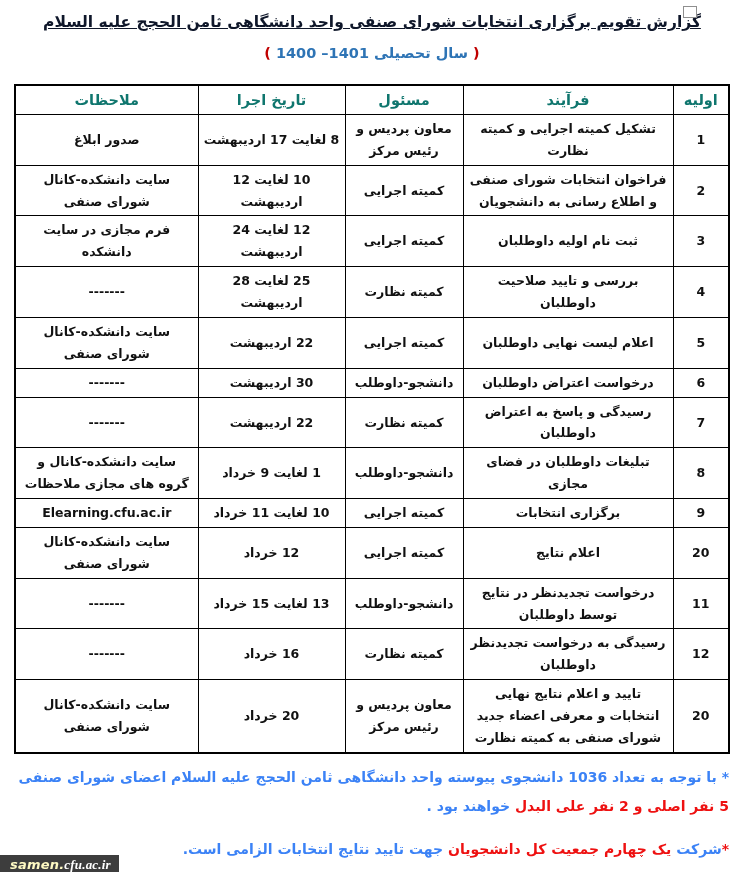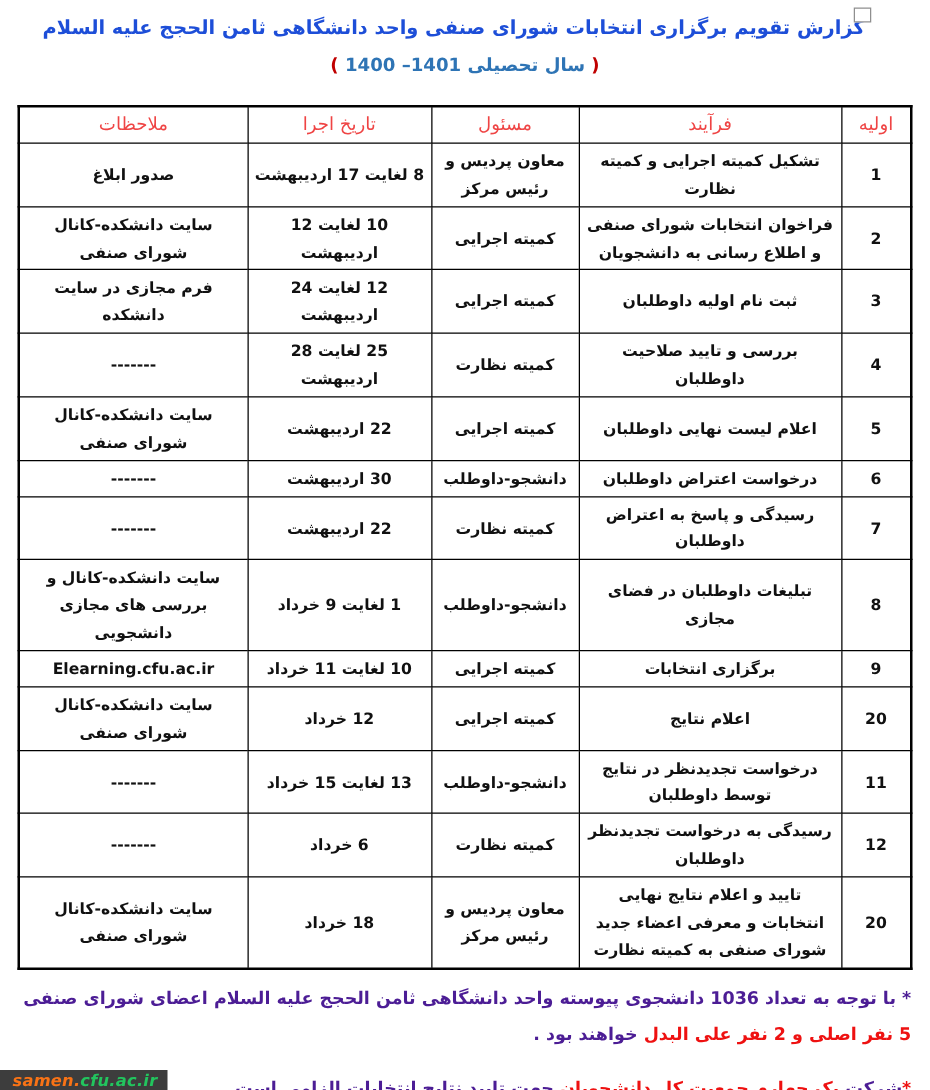--- a/index.html
+++ b/index.html
@@ -13,25 +13,26 @@
   .page { position: relative; width: 744px; height: 872px; background: #fff; direction: rtl; }
 
   .corner-box {
     position: absolute; top: -5px; left: 683px;
     width: 14px; height: 12px;
     border: 1.5px solid #8f8f8f; background: #fff;
   }
 
   .title {
     margin: 11px 34px 0;
-    text-align: left;
-    color: #1d4ed8;
+    text-align: center;
+    color: #0f172a;
     font-size: 15.5px;
     font-weight: bold;
     line-height: 1.45;
+    text-decoration: underline;
   }
   .subtitle {
     margin-top: 12px;
     text-align: center;
     font-size: 14.5px;
     font-weight: bold;
   }
   .subtitle .inner { color: #2e74b5; }
   .subtitle .paren { color: #c00000; }
 
@@ -42,23 +43,23 @@
     margin: 23px auto 0;
     border: 2px solid #000;
   }
   table.schedule th, table.schedule td {
     border: 1px solid #000;
     text-align: center;
     vertical-align: middle;
     padding: 3px 5px;
   }
   table.schedule th {
-    color: #ef4444;
+    color: #0f766e;
     font-size: 14.5px;
-    font-weight: normal;
+    font-weight: bold;
     height: 29px;
   }
   table.schedule td {
     color: #111;
     font-size: 12.5px;
     font-weight: bold;
     line-height: 1.75;
     height: 27px;
   }
   .col-no    { width: 56px; }
@@ -70,35 +71,35 @@
   .footnotes {
     margin: 9px 15px 0;
     direction: rtl;
     text-align: right;
     font-size: 14px;
     font-weight: bold;
     color: #1a1a1a;
   }
   .note { margin: 0 0 13px; line-height: 2.1; }
   .note .red { color: #ee1111; text-align: center; }
-  .note .black { color: #4c1d95; }
+  .note .black { color: #3b82f6; }
 
   .watermark {
     position: absolute;
     left: 0; bottom: 7px;
     background: #3d3d3d;
     padding: 2px 8px 3px 10px;
     font-size: 13px;
     font-weight: bold;
     font-style: italic;
     direction: ltr;
     letter-spacing: 0.2px;
   }
-  .watermark .wm-white { color: #f97316; }
-  .watermark .wm-orange { color: #22c55e; }
+  .watermark .wm-white { color: #fef9c3; }
+  .watermark .wm-orange { color: #ffffff; font-family: Liberation Serif, serif; }
 </style>
 </head>
 <body>
 
 <div class="page">
 
   <div class="corner-box"></div>
 
   <h1 class="title">گزارش تقویم برگزاری انتخابات شورای صنفی واحد دانشگاهی ثامن الحجج علیه السلام</h1>
 
@@ -177,21 +178,21 @@
           <td>کمیته نظارت</td>
           <td>22 اردیبهشت</td>
           <td>-------</td>
         </tr>
 
         <tr>
           <td>8</td>
           <td>تبلیغات داوطلبان در فضای مجازی</td>
           <td>دانشجو-داوطلب</td>
           <td>1 لغایت 9 خرداد</td>
-          <td>سایت دانشکده-کانال و بررسی های مجازی دانشجویی</td>
+          <td>سایت دانشکده-کانال و گروه های مجازی ملاحظات</td>
         </tr>
 
         <tr>
           <td>9</td>
           <td>برگزاری انتخابات</td>
           <td>کمیته اجرایی</td>
           <td>10 لغایت 11 خرداد</td>
           <td>Elearning.cfu.ac.ir</td>
         </tr>
 
@@ -208,29 +209,29 @@
           <td>درخواست تجدیدنظر در نتایج توسط داوطلبان</td>
           <td>دانشجو-داوطلب</td>
           <td>13 لغایت 15 خرداد</td>
           <td>-------</td>
         </tr>
 
         <tr>
           <td>12</td>
           <td>رسیدگی به درخواست تجدیدنظر داوطلبان</td>
           <td>کمیته نظارت</td>
-          <td>6 خرداد</td>
+          <td>16 خرداد</td>
           <td>-------</td>
         </tr>
 
         <tr>
           <td>20</td>
           <td>تایید و اعلام نتایج نهایی انتخابات و معرفی اعضاء جدید شورای صنفی به کمیته نظارت</td>
           <td>معاون پردیس و رئیس مرکز</td>
-          <td>18 خرداد</td>
+          <td>20 خرداد</td>
           <td>سایت دانشکده-کانال شورای صنفی</td>
         </tr>
       </tbody>
   </table>
 
   <div class="footnotes">
     <p class="note"><span class="black">* با توجه به تعداد 1036 دانشجوی پیوسته واحد دانشگاهی ثامن الحجج علیه السلام اعضای شورای صنفی </span><span class="red">5 نفر اصلی و 2 نفر علی البدل</span><span class="black"> خواهند بود .</span></p>
     <p class="note"><span class="red">*</span><span class="black">شرکت </span><span class="red">یک چهارم جمعیت کل دانشجویان </span><span class="black">جهت تایید نتایج انتخابات  الزامی است.</span></p>
 
   </div>

